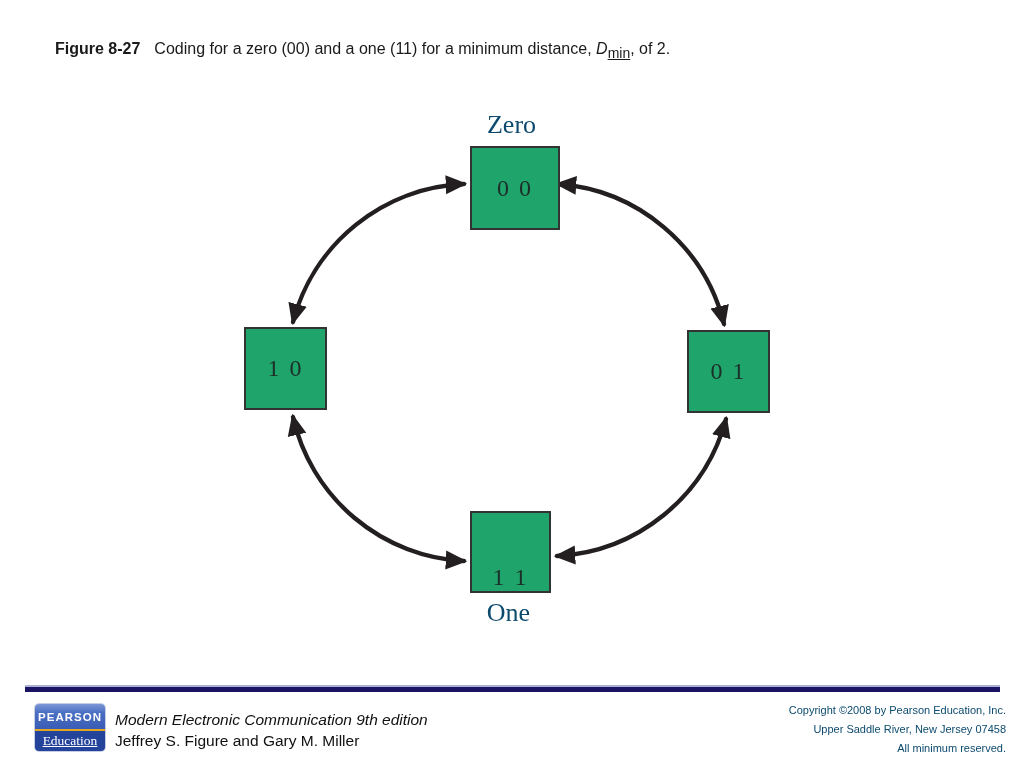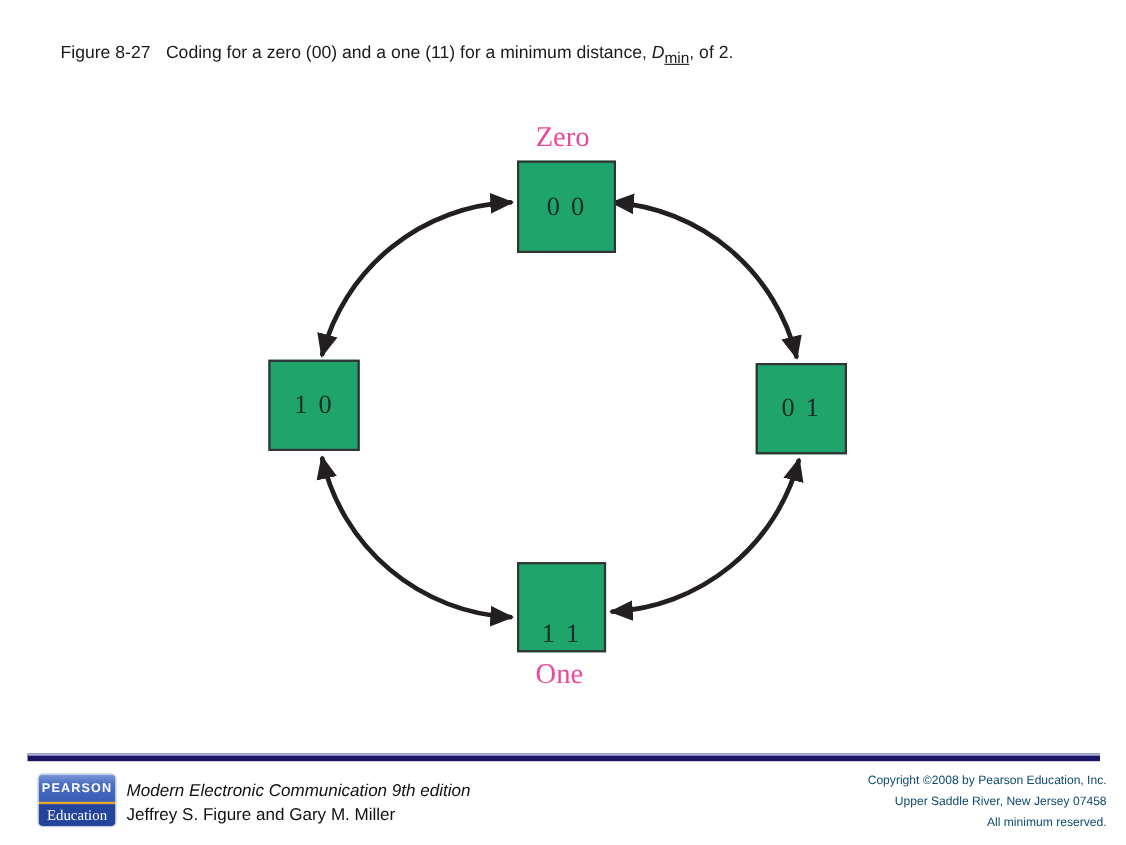--- a/index.html
+++ b/index.html
@@ -15,21 +15,21 @@
 
   
   .caption {
     position: absolute;
     left: 55px;
     top: 40px;
     font-size: 16px;
     color: #1a1a1a;
     white-space: nowrap;
   }
-  .caption .fig-label { font-weight: normal; margin-right: 14px; }
+  .caption .fig-label { font-weight: bold; margin-right: 14px; }
   .caption .d-sym { font-style: italic; }
   .caption sub { font-size: 14px; text-decoration: underline; }
 
   
   .diagram-svg { position: absolute; left: 0; top: 0; width: 1024px; height: 768px; }
 
   .node {
     position: absolute;
     background: #1fa46b;
     border: 2px solid #333333;
@@ -43,21 +43,21 @@
   }
   .node-top    { left: 470px; top: 146px; width: 90px; height: 84px; }
   .node-left   { left: 244px; top: 327px; width: 83px; height: 83px; }
   .node-right  { left: 687px; top: 330px; width: 83px; height: 83px; text-align: center; }
   .node-bottom { left: 470px; top: 511px; width: 81px; height: 82px; align-items: flex-end; }
 
   .node-caption {
     position: absolute;
     font-family: "Liberation Serif", serif;
     font-size: 26px;
-    color: #ec4899;
+    color: #0c4a6e;
     text-align: center;
   }
   .label-zero { left: 455px; top: 110px; width: 113px; }
   .label-one  { left: 452px; top: 598px; width: 113px; }
 
   
   .footer-rule {
     position: absolute;
     left: 25px;
     right: 24px;
@@ -93,20 +93,21 @@
   }
   .pearson-logo .division {
     flex: 1 1 42%;
     background: #24439b;
     color: #ffffff;
     font-family: "Liberation Serif", serif;
     font-size: 13.5px;
     display: flex;
     align-items: center;
     justify-content: center;
+    text-decoration: underline;
   }
 
   .book-info {
     position: absolute;
     left: 115px;
     top: 709px;
     font-size: 15.5px;
     color: #111111;
     line-height: 21px;
   }

